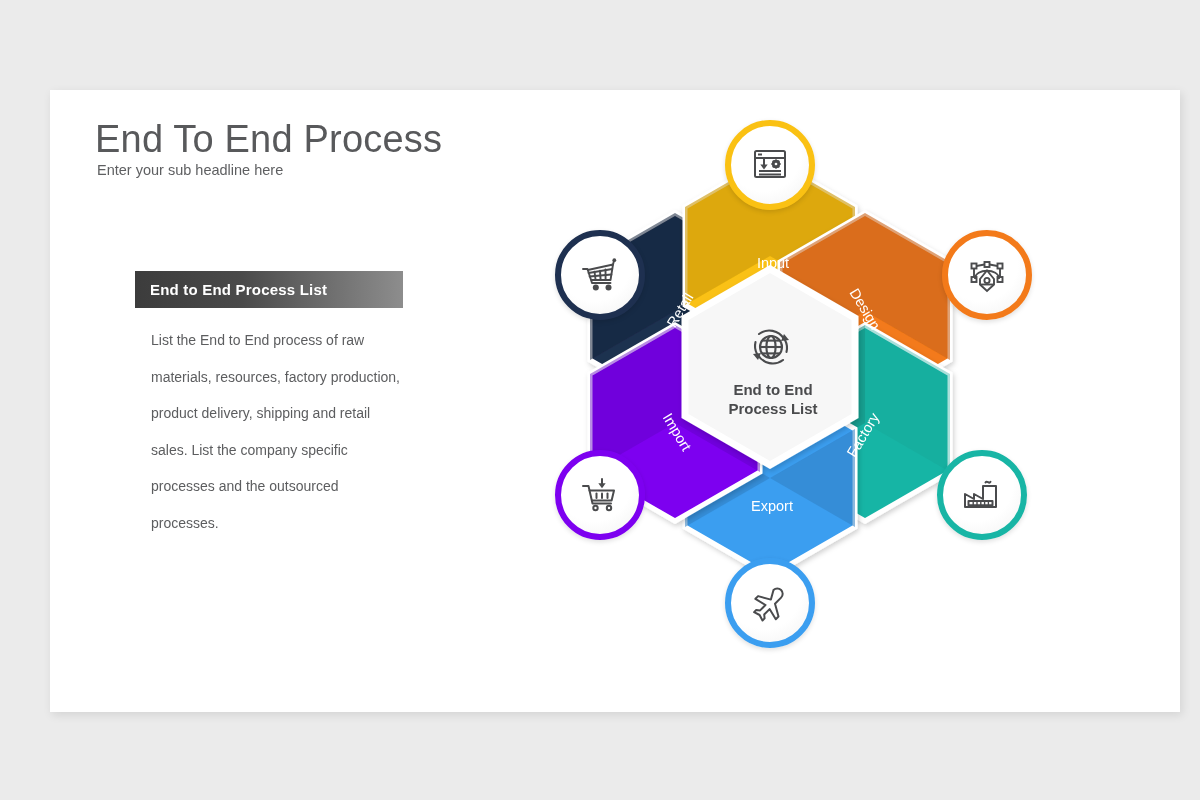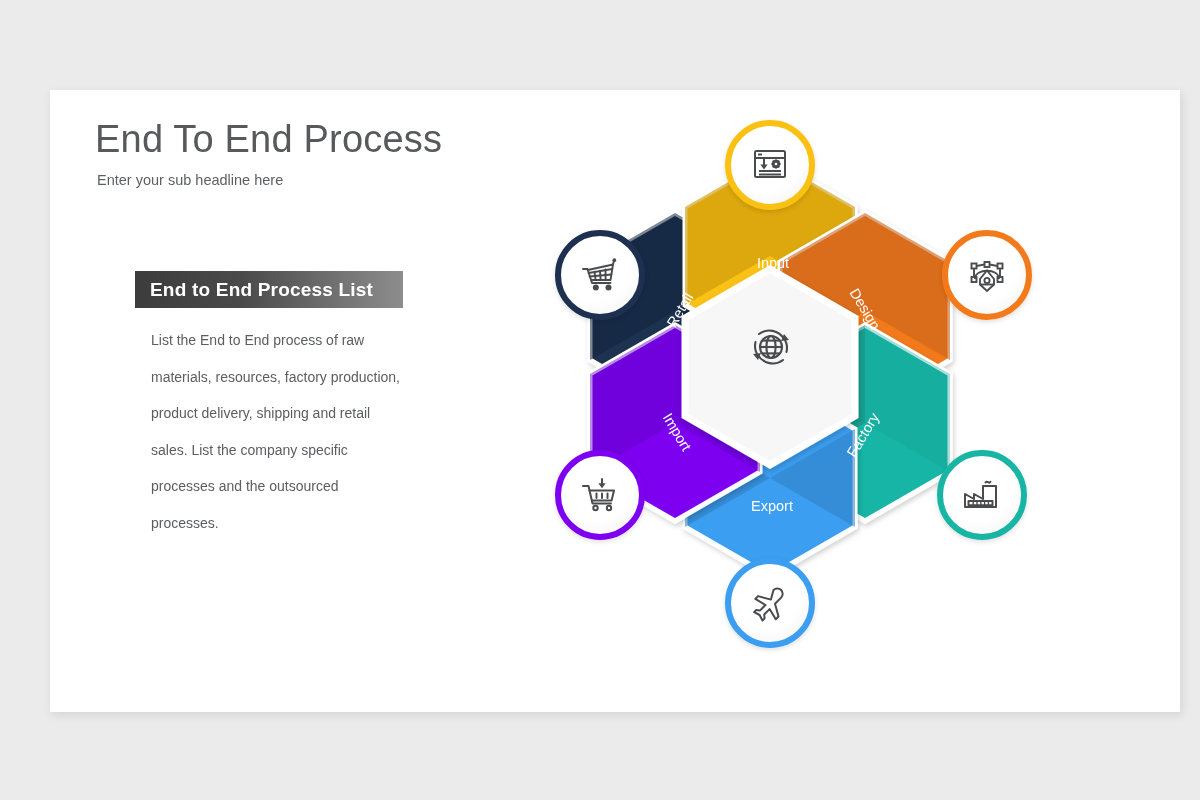--- a/index.html
+++ b/index.html
@@ -32,39 +32,39 @@
     top: 28px;
     font-size: 38px;
     color: #58595b;
     font-weight: 400;
     letter-spacing: 0.2px;
     white-space: nowrap;
   }
   .subheadline {
     position: absolute;
     left: 47px;
-    top: 82px;
+    top: 72px;
     font-size: 14.5px;
     color: #5e5f61;
     white-space: nowrap;
   }
 
   .list-header {
     position: absolute;
     left: 85px;
     top: 181px;
     width: 268px;
     height: 37px;
     background: linear-gradient(to right, #3c3c3c 0%, #4a4a4a 40%, #8d8d8d 100%);
     display: flex;
     align-items: center;
   }
   .list-header span {
     color: #ffffff;
-    font-size: 19px;
+    font-size: 15px;
     font-weight: bold;
     margin-left: 15px;
     letter-spacing: 0.2px;
   }
 
   .list-body {
     position: absolute;
     left: 101px;
     top: 232px;
     width: 252px;
@@ -213,20 +213,24 @@
           <path d="M40 19 A17 17 0 0 1 41.5 31" stroke-linecap="round"></path>
           <path d="M12 33 A17 17 0 0 1 10.5 21" stroke-linecap="round"></path>
           <path d="M14 13 A17 17 0 0 1 39 18" stroke-linecap="round"></path>
           <path d="M38 39 A17 17 0 0 1 13 34" stroke-linecap="round"></path>
         </g>
         <polygon points="39,13 44,19 36,20" fill="#4a4b4d"></polygon>
         <polygon points="13,39 8,33 16,32" fill="#4a4b4d"></polygon>
       </svg>
     </div>
 
+    <div class="center-text">
+      <div>End to End</div>
+      <div>Process List</div>
+    </div>
 
     <div class="bubble" style="left:220px; top:18px; border-color:#fac113;">
       <span>
         <svg width="44" height="44" viewBox="0 0 44 44">
           <g fill="none" stroke="#4a4b4d" stroke-width="2">
             <rect x="7" y="8" width="30" height="26" rx="1.5"></rect>
             <line x1="7" y1="15" x2="37" y2="15"></line>
             <line x1="10" y1="11.5" x2="14" y2="11.5"></line>
             <line x1="11" y1="28" x2="33" y2="28"></line>
             <line x1="11" y1="31.5" x2="33" y2="31.5"></line>

